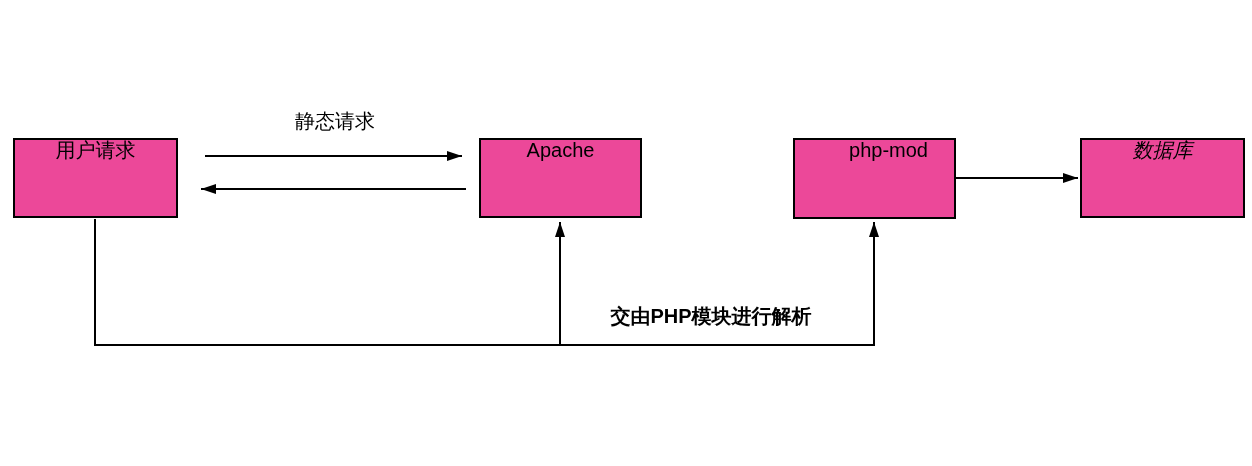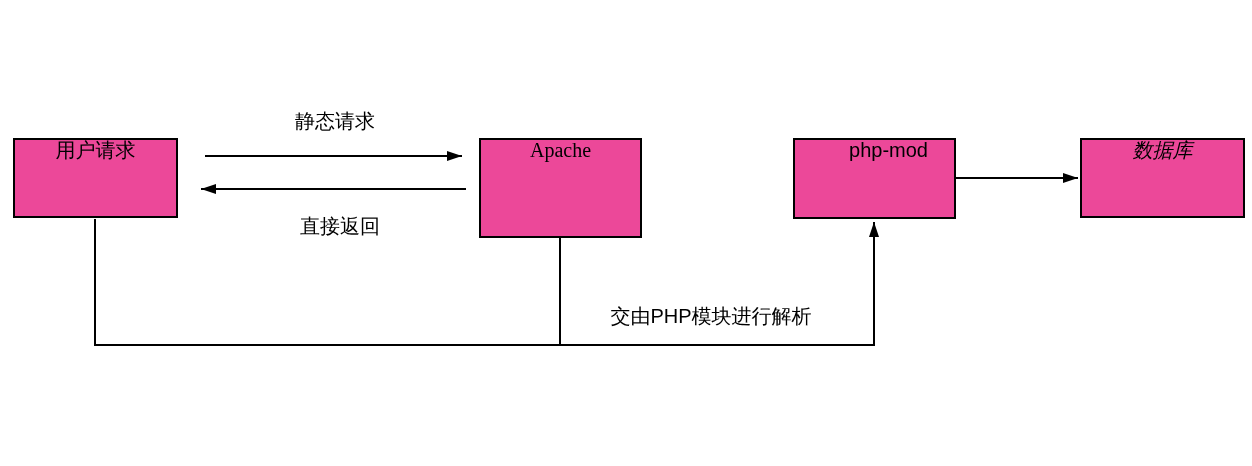--- a/index.html
+++ b/index.html
@@ -29,35 +29,35 @@
     border: 2px solid #000000;
     background: #ec4899;
     display: flex;
     align-items: flex-start;
     justify-content: center;
     font-size: 20px;
     line-height: 1;
     white-space: nowrap;
   }
   .node-user    { left: 13px;   top: 138px; width: 165px; height: 80px; }
-  .node-apache  { left: 479px;  top: 138px; width: 163px; height: 100px; font-family: Liberation Serif, serif; }
+  .node-apache  { left: 479px;  top: 138px; width: 163px; height: 80px; }
   .node-phpmod  { left: 793px;  top: 138px; width: 163px; height: 81px; padding-left: 28px; }
   .node-db      { left: 1080px; top: 138px; width: 165px; height: 80px; font-style: italic; }
   .edge-label {
     position: absolute;
     font-size: 20px;
     line-height: 1.1;
     text-align: center;
     white-space: nowrap;
     background: #ffffff;
   }
   .label-static  { left: 235px; top: 110px; width: 200px; }
   .label-return  { left: 240px; top: 215px; width: 200px; }
   .label-dynamic { left: 196px; top: 306px; width: 300px; }
-  .label-parse   { left: 561px; top: 305px; width: 300px; }
+  .label-parse   { left: 561px; top: 305px; width: 300px; font-weight: bold; }
 </style>
 </head>
 <body>
 
 <div class="canvas">
 
   <svg class="edges-svg" viewBox="0 0 1252 466" xmlns="http://www.w3.org/2000/svg">
     <defs>
       <marker id="arrowhead" markerUnits="userSpaceOnUse" markerWidth="16" markerHeight="12" refX="15" refY="5" orient="auto">
         <path d="M0,0 L15,5 L0,10 z" fill="#000000"></path>
@@ -86,18 +86,17 @@
   <div class="node node-phpmod">
     <span>php-mod</span>
   </div>
 
   <div class="node node-db">
     <span>数据库</span>
   </div>
 
   <div class="edge-label label-static">静态请求</div>
 
-  <div class="edge-label label-return">直接返回</div>
 
 
   <div class="edge-label label-parse">交由PHP模块进行解析</div>
 
 </div>
 
 </body></html>

